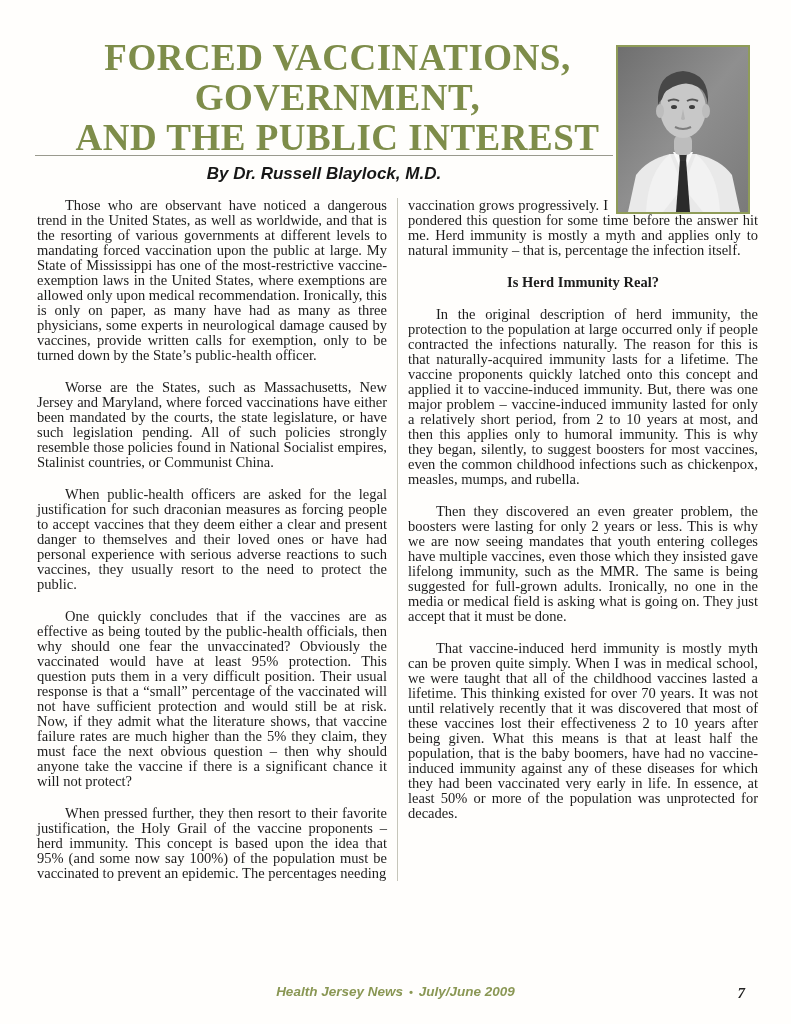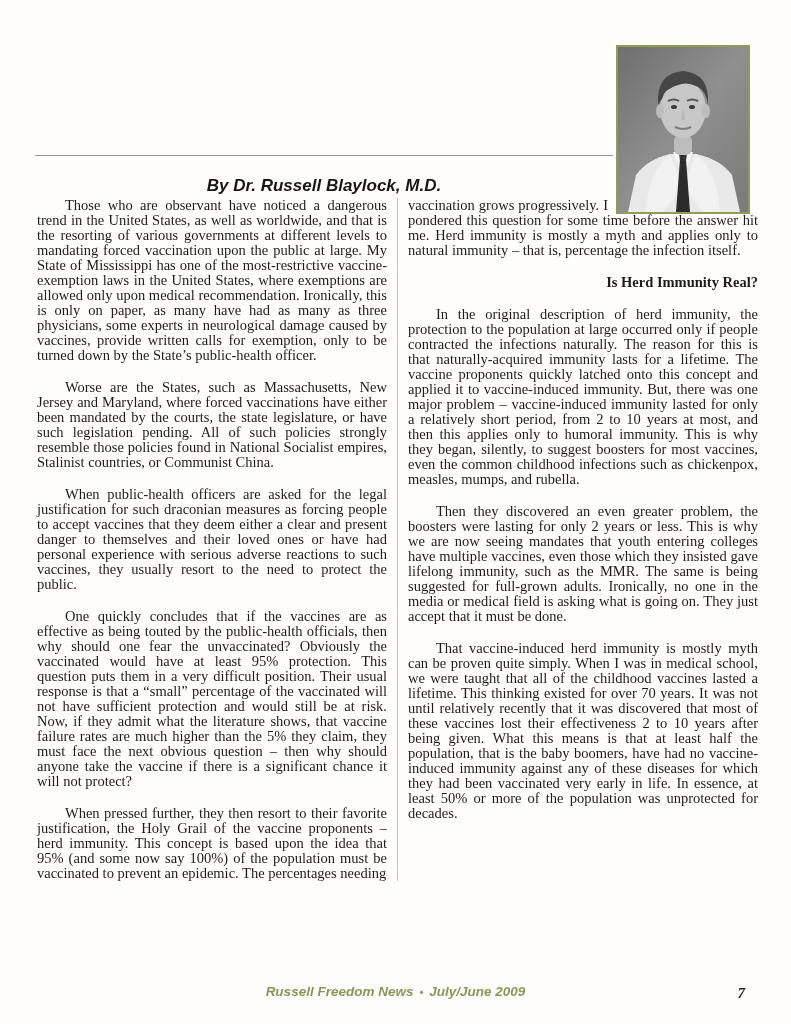--- a/index.html
+++ b/index.html
@@ -25,21 +25,21 @@
     font-size:37px;
     line-height:40px;
     letter-spacing:0.5px;
     color:#7e8d4a;
   }
   .title-rule {
     position:absolute; left:35px; top:155px; width:578px; height:0;
     border:none; border-top:1px solid #9a9a8e; margin:0;
   }
   .byline {
-    position:absolute; left:35px; top:176px; width:578px;
+    position:absolute; left:35px; top:164px; width:578px;
     text-align:center;
     font-family:"Liberation Sans", sans-serif;
     font-style:italic; font-weight:bold;
     font-size:17px; color:#171717;
   }
   .photo {
     position:absolute; left:616px; top:45px;
     width:130px; height:165px;
     border:2px solid #8f9c58;
     box-sizing:content-box;
@@ -58,21 +58,21 @@
     line-height:15px;
     text-align:justify;
   }
   .col p { margin:0 0 17px 0; text-indent:28px; }
   .col p.no-indent { text-indent:0; }
   .col p:last-child { margin-bottom:0; }
   .col-left  { padding-right:10px; }
   .col-right { padding-left:10px; }
   .column-divider { width:1px; background:#c6c6ba; }
   .section-heading {
-    font-size:14.5px; font-weight:bold; text-align:right;
+    font-size:14.5px; font-weight:bold; text-align:center;
     margin:0 0 17px 0;
   }
   .photo-spacer { float:right; width:150px; height:15px; }
 
   
   .footer {
     position:absolute; left:0; top:984px; width:791px; height:30px;
     font-family:"Liberation Sans", sans-serif;
   }
   .footer-center {
@@ -88,20 +88,23 @@
     font-size:15px; color:#222;
   }
 </style>
 </head>
 <body>
 
 <div class="page">
 
   <div class="header">
     <div class="title-block">
+      <div class="title-line">FORCED VACCINATIONS,</div>
+      <div class="title-line">GOVERNMENT,</div>
+      <div class="title-line">AND THE PUBLIC INTEREST</div>
     </div>
     <hr class="title-rule">
     <div class="byline">By Dr. Russell Blaylock, M.D.</div>
 
     <div class="photo">
       <svg width="130" height="165" viewBox="0 0 130 165" xmlns="http://www.w3.org/2000/svg">
         <defs>
           <linearGradient id="bgGrad" x1="0" y1="0" x2="1" y2="1">
             <stop offset="0" stop-color="#6f6f6f"></stop>
             <stop offset="0.5" stop-color="#8f8f8f"></stop>
@@ -159,18 +162,18 @@
       <h3 class="section-heading">Is Herd Immunity Real?</h3>
       <p>In the original description of herd immunity, the protection to the population at large occurred only if people contracted the infections naturally.  The reason for this is that naturally-acquired immunity lasts for a lifetime.  The vaccine proponents quickly latched onto this concept and applied it to vaccine-induced immunity.  But, there was one major problem – vaccine-induced immunity lasted for only a relatively short period, from 2 to 10 years at most, and then this applies only to humoral immunity.  This is why they began, silently, to suggest boosters for most vaccines, even the common childhood infections such as chickenpox, measles, mumps, and rubella.</p>
       <p>Then they discovered an even greater problem, the boosters were lasting for only 2 years or less.  This is why we are now seeing mandates that youth entering colleges have multiple vaccines, even those which they insisted gave lifelong immunity, such as the MMR.  The same is being suggested for full-grown adults.  Ironically, no one in the media or medical field is asking what is going on.  They just accept that it must be done.</p>
       <p>That vaccine-induced herd immunity is mostly myth can be proven quite simply.  When I was in medical school, we were taught that all of the childhood vaccines lasted a lifetime.  This thinking existed for over 70 years.  It was not until relatively recently that it was discovered that most of these vaccines lost their effectiveness 2 to 10 years after being given.  What this means is that at least half the population, that is the baby boomers, have had no vaccine-induced immunity against any of these diseases for which they had been vaccinated very early in life.  In essence, at least 50% or more of the population was unprotected for decades.</p>
     </section>
 
   </div>
 
   <div class="footer">
     <div class="footer-center">
-      <span>Russell Freedom News</span><span class="sep">•</span><span>July/June 2009</span>
+      <span>Health Jersey News</span><span class="sep">•</span><span>July/June 2009</span>
     </div>
     <div class="page-number">7</div>
   </div>
 
 </div>
 
 </body></html>

